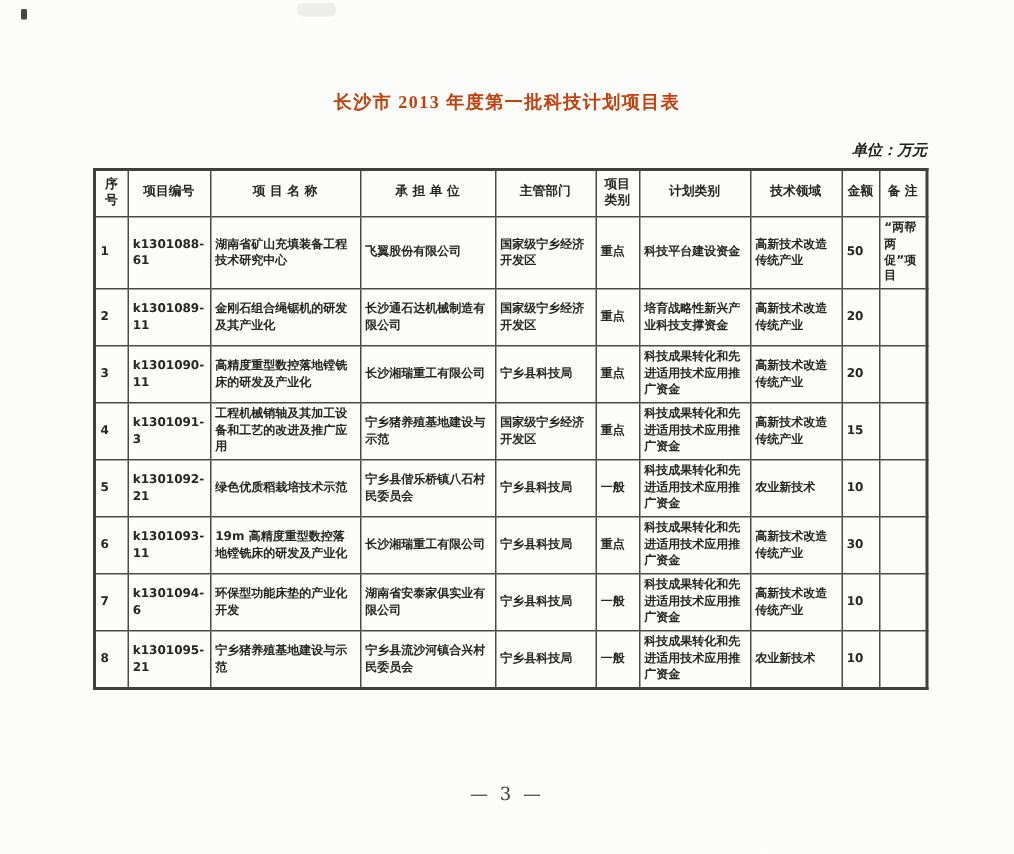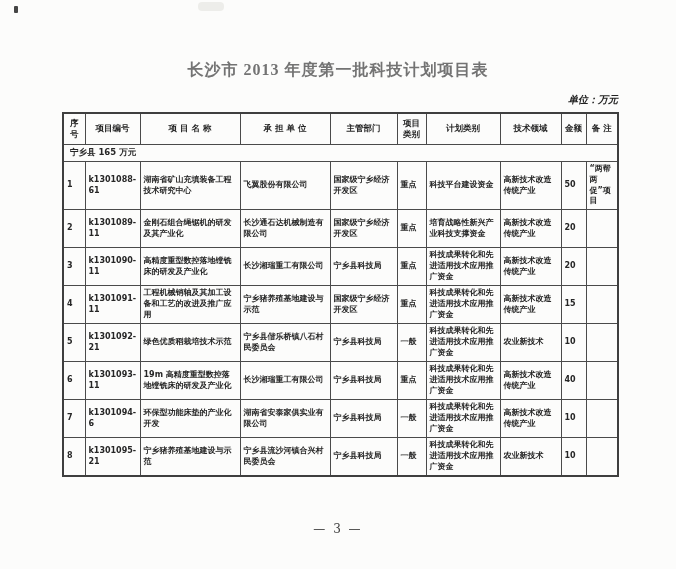--- a/index.html
+++ b/index.html
@@ -4,22 +4,22 @@
 <style>
   html,body{margin:0;padding:0;}
   body{width:676px;height:569px;background:#ffffff;overflow:hidden;}
   .doc{position:relative;width:676px;height:569px;background:#fcfcfb;
        font-family:"DejaVu Sans",sans-serif;}
   .scan-smudge{position:absolute;left:198px;top:2px;width:26px;height:9px;
        background:#ededea;border-radius:4px;}
   .scan-speck{position:absolute;left:14px;top:6px;width:4px;height:7px;
        background:#454545;border-radius:1px;}
   .title{position:absolute;top:60px;left:0;width:100%;text-align:center;
-       font-family:"Liberation Serif",serif;font-weight:bold;font-size:16px;
-       color:#737373;letter-spacing:1px;}
+       font-family:"Liberation Serif",serif;font-weight:bold;font-size:12px;
+       color:#c2410c;letter-spacing:1px;}
   .unit-note{position:absolute;top:93px;right:58px;
        font-family:Liberation Sans, sans-serif;font-style:italic;font-weight:bold;
        font-size:10px;color:#222;}
   table.grid{position:absolute;top:112px;left:62px;width:555px;
        border-collapse:collapse;table-layout:fixed;
        border:2px solid #3f3f3f;}
   .grid th,.grid td{border:1px solid #4a4a4a;color:#262626;
        font-family:"DejaVu Sans",sans-serif;font-weight:bold;
        font-size:8px;line-height:1.35;padding:2px 3px;vertical-align:middle;
        overflow:hidden;word-break:break-all;}
@@ -63,23 +63,20 @@
         <th>承 担 单 位</th>
         <th>主管部门</th>
         <th>项目类别</th>
         <th>计划类别</th>
         <th>技术领域</th>
         <th>金额</th>
         <th>备 注</th>
       </tr>
     </thead>
     <tbody>
-      <tr class="group-row">
-        <td colspan="10">宁乡县  165 万元</td>
-      </tr>
 
       <tr>
         <td class="c-center">1</td>
         <td class="c-left">k1301088-61</td>
         <td class="c-left">湖南省矿山充填装备工程技术研究中心</td>
         <td class="c-left">飞翼股份有限公司</td>
         <td class="c-left">国家级宁乡经济开发区</td>
         <td class="c-center">重点</td>
         <td class="c-left">科技平台建设资金</td>
         <td class="c-center">高新技术改造传统产业</td>
@@ -108,21 +105,21 @@
         <td class="c-left">宁乡县科技局</td>
         <td class="c-center">重点</td>
         <td class="c-left">科技成果转化和先进适用技术应用推广资金</td>
         <td class="c-center">高新技术改造传统产业</td>
         <td class="c-center">20</td>
         <td class="c-center"></td>
       </tr>
 
       <tr>
         <td class="c-center">4</td>
-        <td class="c-left">k1301091-11</td>
+        <td class="c-left">k1301091-3</td>
         <td class="c-left">工程机械销轴及其加工设备和工艺的改进及推广应用</td>
         <td class="c-left">宁乡猪养殖基地建设与示范</td>
         <td class="c-left">国家级宁乡经济开发区</td>
         <td class="c-center">重点</td>
         <td class="c-left">科技成果转化和先进适用技术应用推广资金</td>
         <td class="c-center">高新技术改造传统产业</td>
         <td class="c-center">15</td>
         <td class="c-center"></td>
       </tr>
 
@@ -141,21 +138,21 @@
 
       <tr>
         <td class="c-center">6</td>
         <td class="c-left">k1301093-11</td>
         <td class="c-left">19m 高精度重型数控落地镗铣床的研发及产业化</td>
         <td class="c-left">长沙湘瑞重工有限公司</td>
         <td class="c-left">宁乡县科技局</td>
         <td class="c-center">重点</td>
         <td class="c-left">科技成果转化和先进适用技术应用推广资金</td>
         <td class="c-center">高新技术改造传统产业</td>
-        <td class="c-center">40</td>
+        <td class="c-center">30</td>
         <td class="c-center"></td>
       </tr>
 
       <tr>
         <td class="c-center">7</td>
         <td class="c-left">k1301094-6</td>
         <td class="c-left">环保型功能床垫的产业化开发</td>
         <td class="c-left">湖南省安泰家俱实业有限公司</td>
         <td class="c-left">宁乡县科技局</td>
         <td class="c-center">一般</td>

